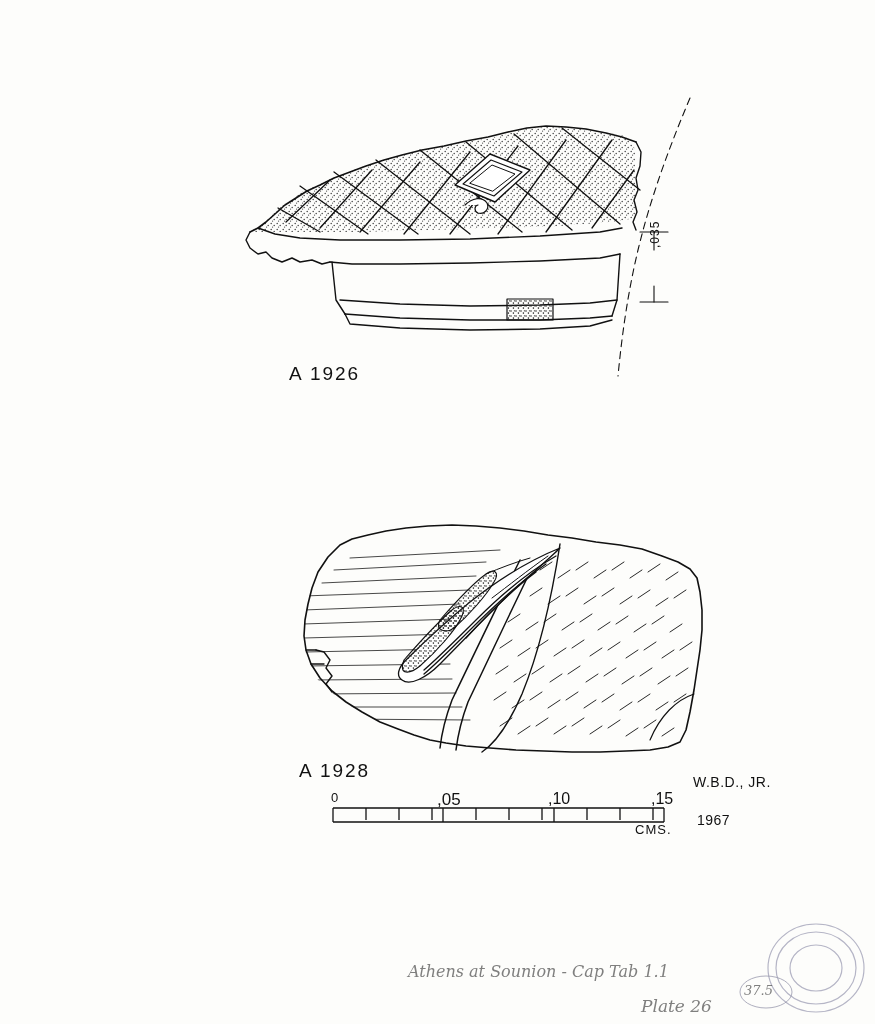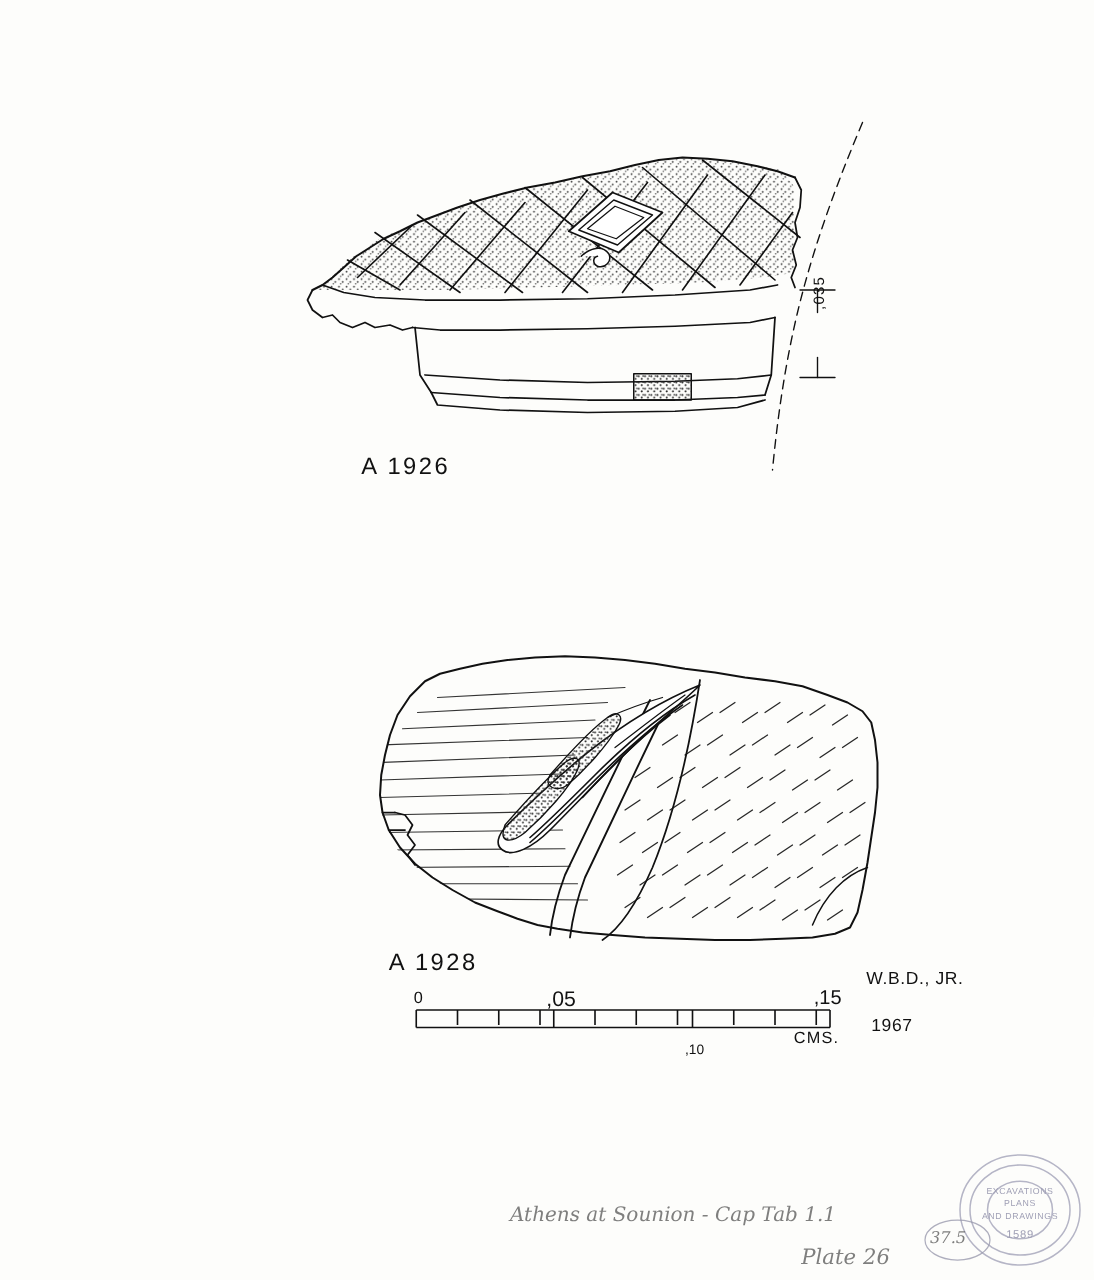--- a/index.html
+++ b/index.html
@@ -37,21 +37,20 @@
   }
   #label-a1930 {
     left: 289px;
     top: 363px;
     font-size: 19px;
   }
   #label-a1928 {
     left: 299px;
     top: 760px;
     font-size: 19px;
-    margin-left: 12px;
   }
   #dim-035 {
     left: 648px;
     top: 248px;
     font-size: 12px;
     letter-spacing: 1px;
     transform: rotate(-90deg);
     transform-origin: left top;
   }
   #scale-0 {
@@ -61,22 +60,22 @@
     letter-spacing: 0;
   }
   #scale-05 {
     left: 437px;
     top: 790px;
     font-size: 17px;
     letter-spacing: 0;
   }
   #scale-10 {
     left: 548px;
-    top: 834px;
-    font-size: 11px;
+    top: 790px;
+    font-size: 16px;
     letter-spacing: 0;
   }
   #scale-15 {
     left: 651px;
     top: 790px;
     font-size: 16px;
     letter-spacing: 0;
   }
   #scale-units {
     left: 635px;
@@ -405,20 +404,14 @@
   <div class="label" id="scale-15">,15</div>
   <div class="label" id="scale-units">CMS.</div>
 
   <div class="label" id="credit-name">W.B.D., JR.</div>
   <div class="label" id="credit-year">1967</div>
 
   <div class="handwriting" id="hw-caption">Athens at Sounion - Cap Tab  1.1</div>
   <div class="handwriting" id="hw-plate">Plate 26</div>
   <div class="handwriting" id="hw-number">37.5</div>
 
-  <div class="stamp">
-    <div class="stamp-text stamp-line1">EXCAVATIONS</div>
-    <div class="stamp-text stamp-line2">PLANS</div>
-    <div class="stamp-text stamp-line3">AND DRAWINGS</div>
-    <div class="stamp-text stamp-line4">1589</div>
-  </div>
 
 </div>
 
 </body></html>

